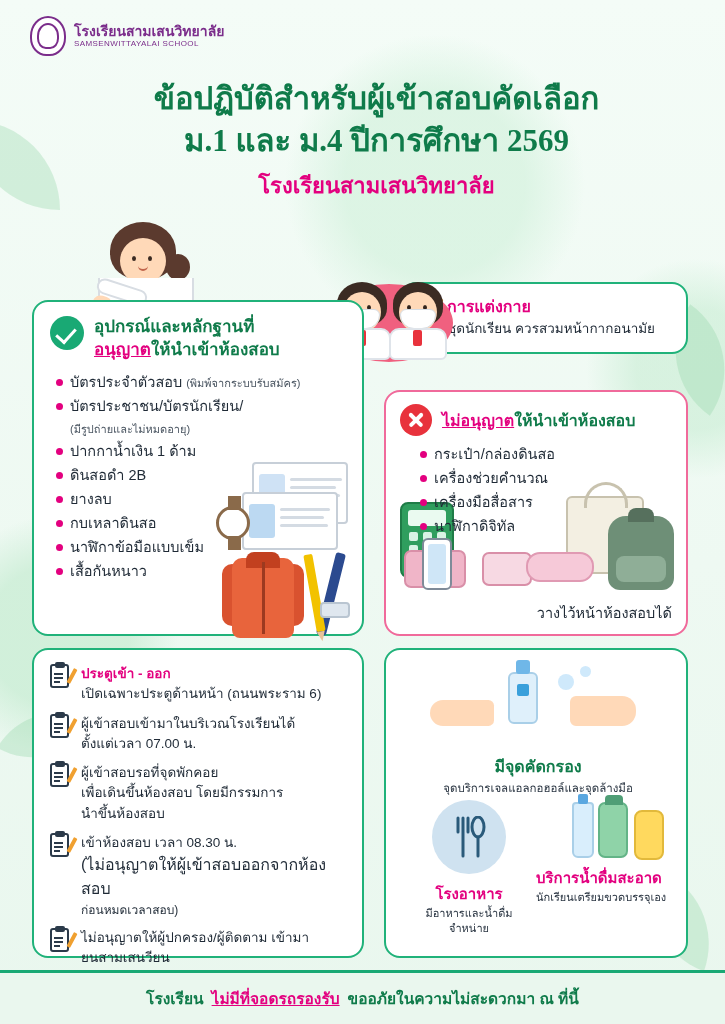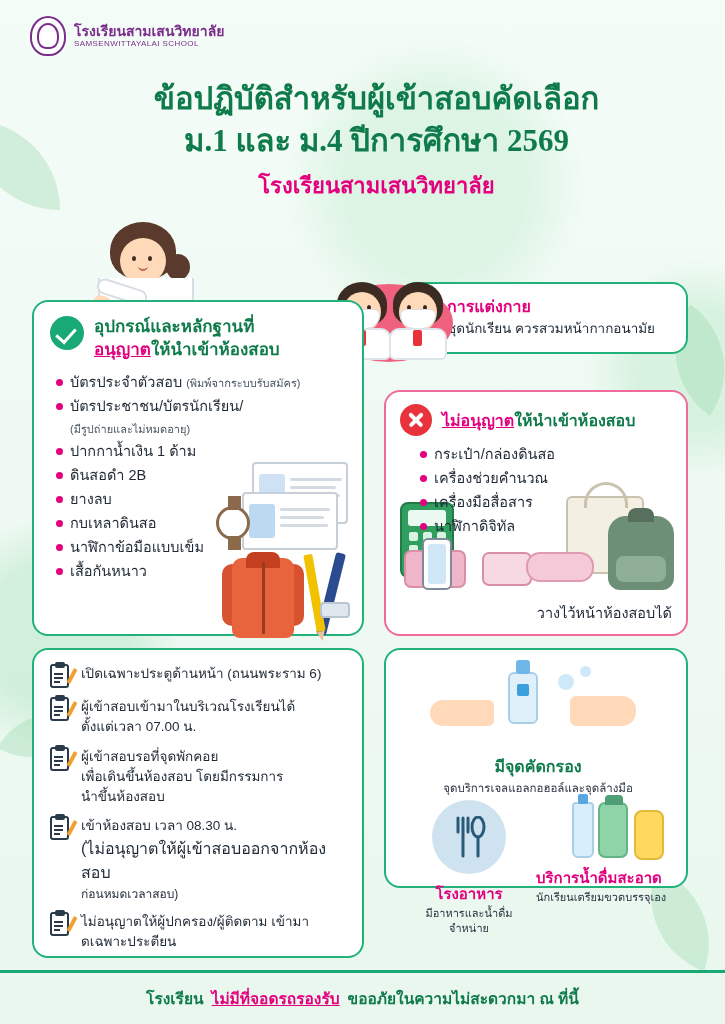--- a/index.html
+++ b/index.html
@@ -400,20 +400,21 @@
       <div class="sched-item">
         <div class="clip">
             <div class="pad"></div>
             <div class="clp"></div>
             <div class="ln l1"></div>
             <div class="ln l2"></div>
             <div class="ln l3"></div>
             <div class="pen"></div>
           </div>
         <div class="sched-text">
+          <div class="sched-title">ประตูเข้า - ออก</div>
           <div>เปิดเฉพาะประตูด้านหน้า (ถนนพระราม 6)</div>
         </div>
       </div>
 
       <div class="sched-item">
         <div class="clip">
             <div class="pad"></div>
             <div class="clp"></div>
             <div class="ln l1"></div>
             <div class="ln l2"></div>
@@ -462,27 +463,27 @@
         <div class="clip">
             <div class="pad"></div>
             <div class="clp"></div>
             <div class="ln l1"></div>
             <div class="ln l2"></div>
             <div class="ln l3"></div>
             <div class="pen"></div>
           </div>
         <div class="sched-text">
           <div>ไม่อนุญาตให้ผู้ปกครอง/ผู้ติดตาม เข้ามา</div>
-          <div>ดเฉพาะประตียน</div>
-        </div>
-      </div>
-    </div>
-  </div>
-
-  <div class="card" style="left:384px; top:648px; width:304px; height:240px;">
+          <div>ยนสามเสนวียน</div>
+        </div>
+      </div>
+    </div>
+  </div>
+
+  <div class="card" style="left:384px; top:648px; width:304px; height:310px;">
 
     <div style="position:absolute; left:34px; top:16px; width:240px; height:76px;">
       <div style="position:absolute; left:10px; top:34px; width:64px; height:26px; background:#ffd9b8; border-radius:14px 6px 6px 14px;"></div>
       <div style="position:absolute; left:88px; top:6px; width:30px; height:52px; background:#dff0fb; border:2px solid #a9cfe8; border-radius:6px;"></div>
       <div style="position:absolute; left:96px; top:-6px; width:14px; height:14px; background:#6fb7e8; border-radius:3px;"></div>
       <div style="position:absolute; left:97px; top:18px; width:12px; height:12px; background:#39a0db; border-radius:2px;"></div>
       <div style="position:absolute; left:150px; top:30px; width:66px; height:30px; background:#ffd9b8; border-radius:6px 14px 14px 6px;"></div>
       <div style="position:absolute; left:138px; top:8px; width:16px; height:16px; background:#cfe9fb; border-radius:50%;"></div>
       <div style="position:absolute; left:160px; top:0px; width:11px; height:11px; background:#cfe9fb; border-radius:50%;"></div>
     </div>

